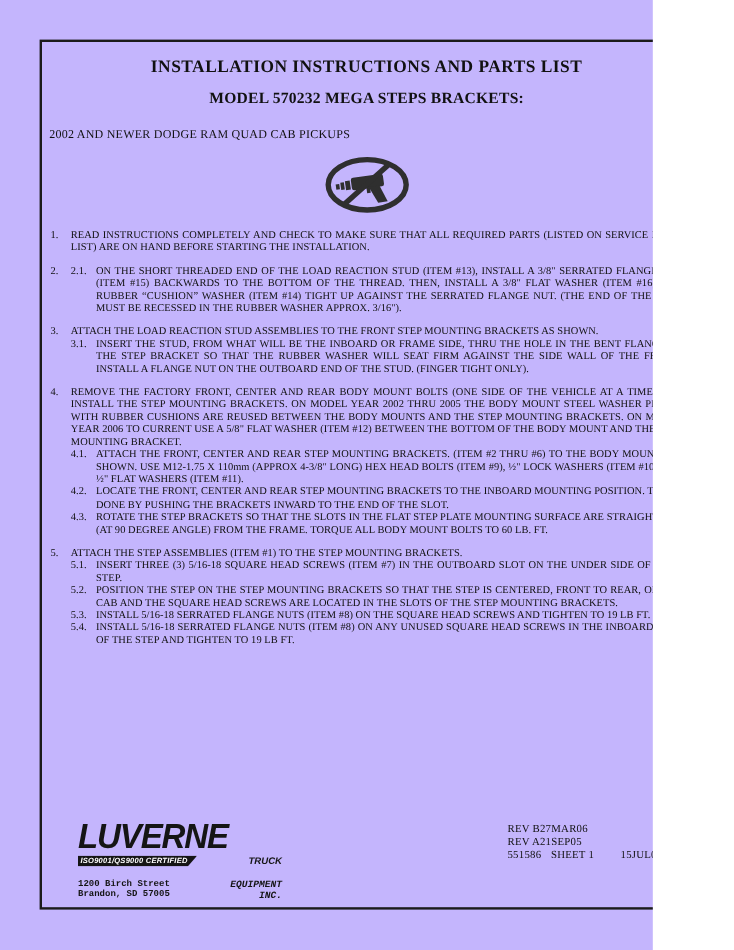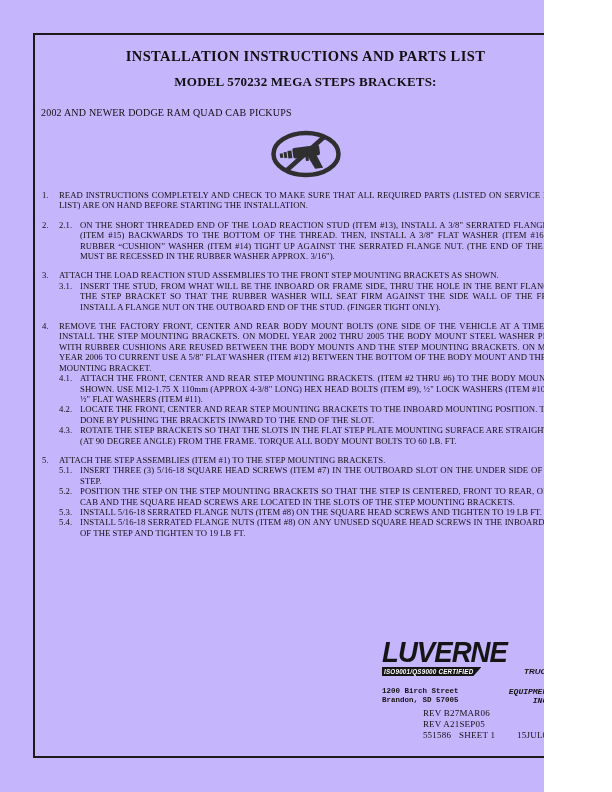--- a/index.html
+++ b/index.html
@@ -66,22 +66,20 @@
   .sub { display: flex; }
   .sub-num { width: 21px; flex: none; }
   .sub-text { flex: 1; min-width: 0; text-align: justify; }
   .footer {
     position: absolute;
     left: 30px;
     right: 24px;
     bottom: 2px;
     display: flex;
     justify-content: space-between;
-    align-items: flex-end;
-    flex-direction: column;
   }
   .logo {
     font-family: "Liberation Sans", sans-serif;
     width: 170px;
     margin-bottom: 3px;
   }
   .brand {
     font-size: 29px;
     line-height: 27px;
     font-weight: bold;

